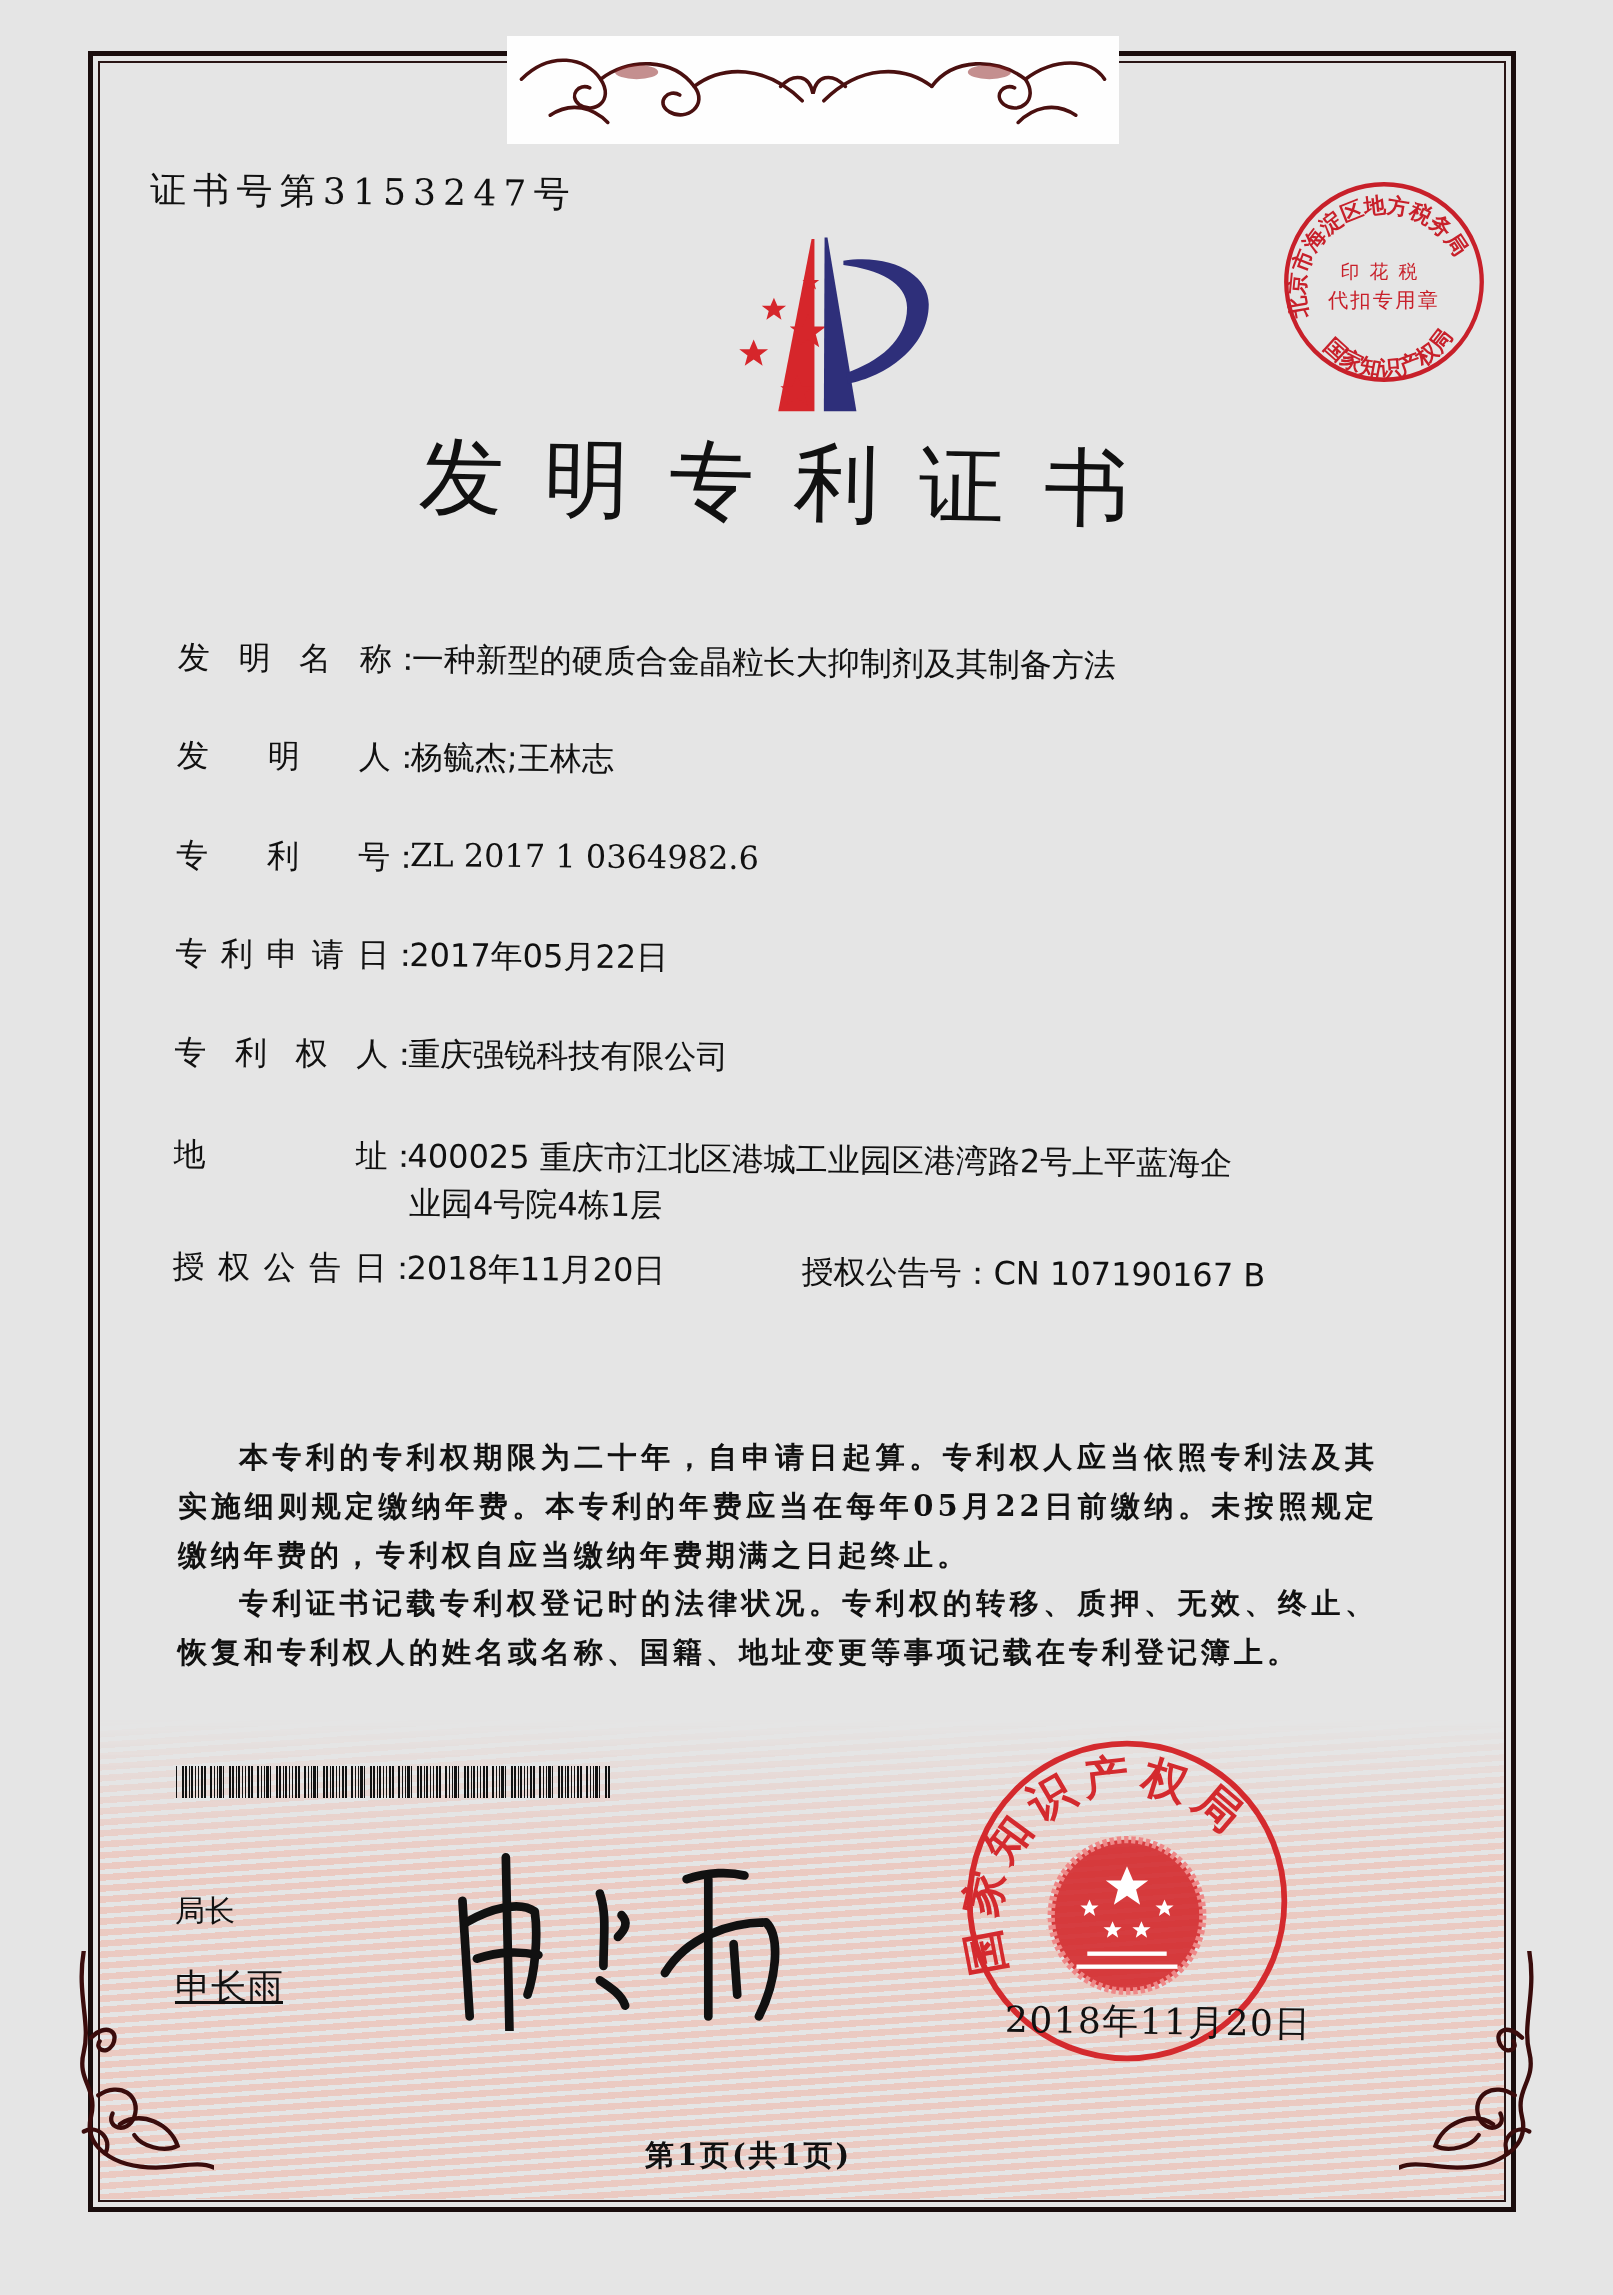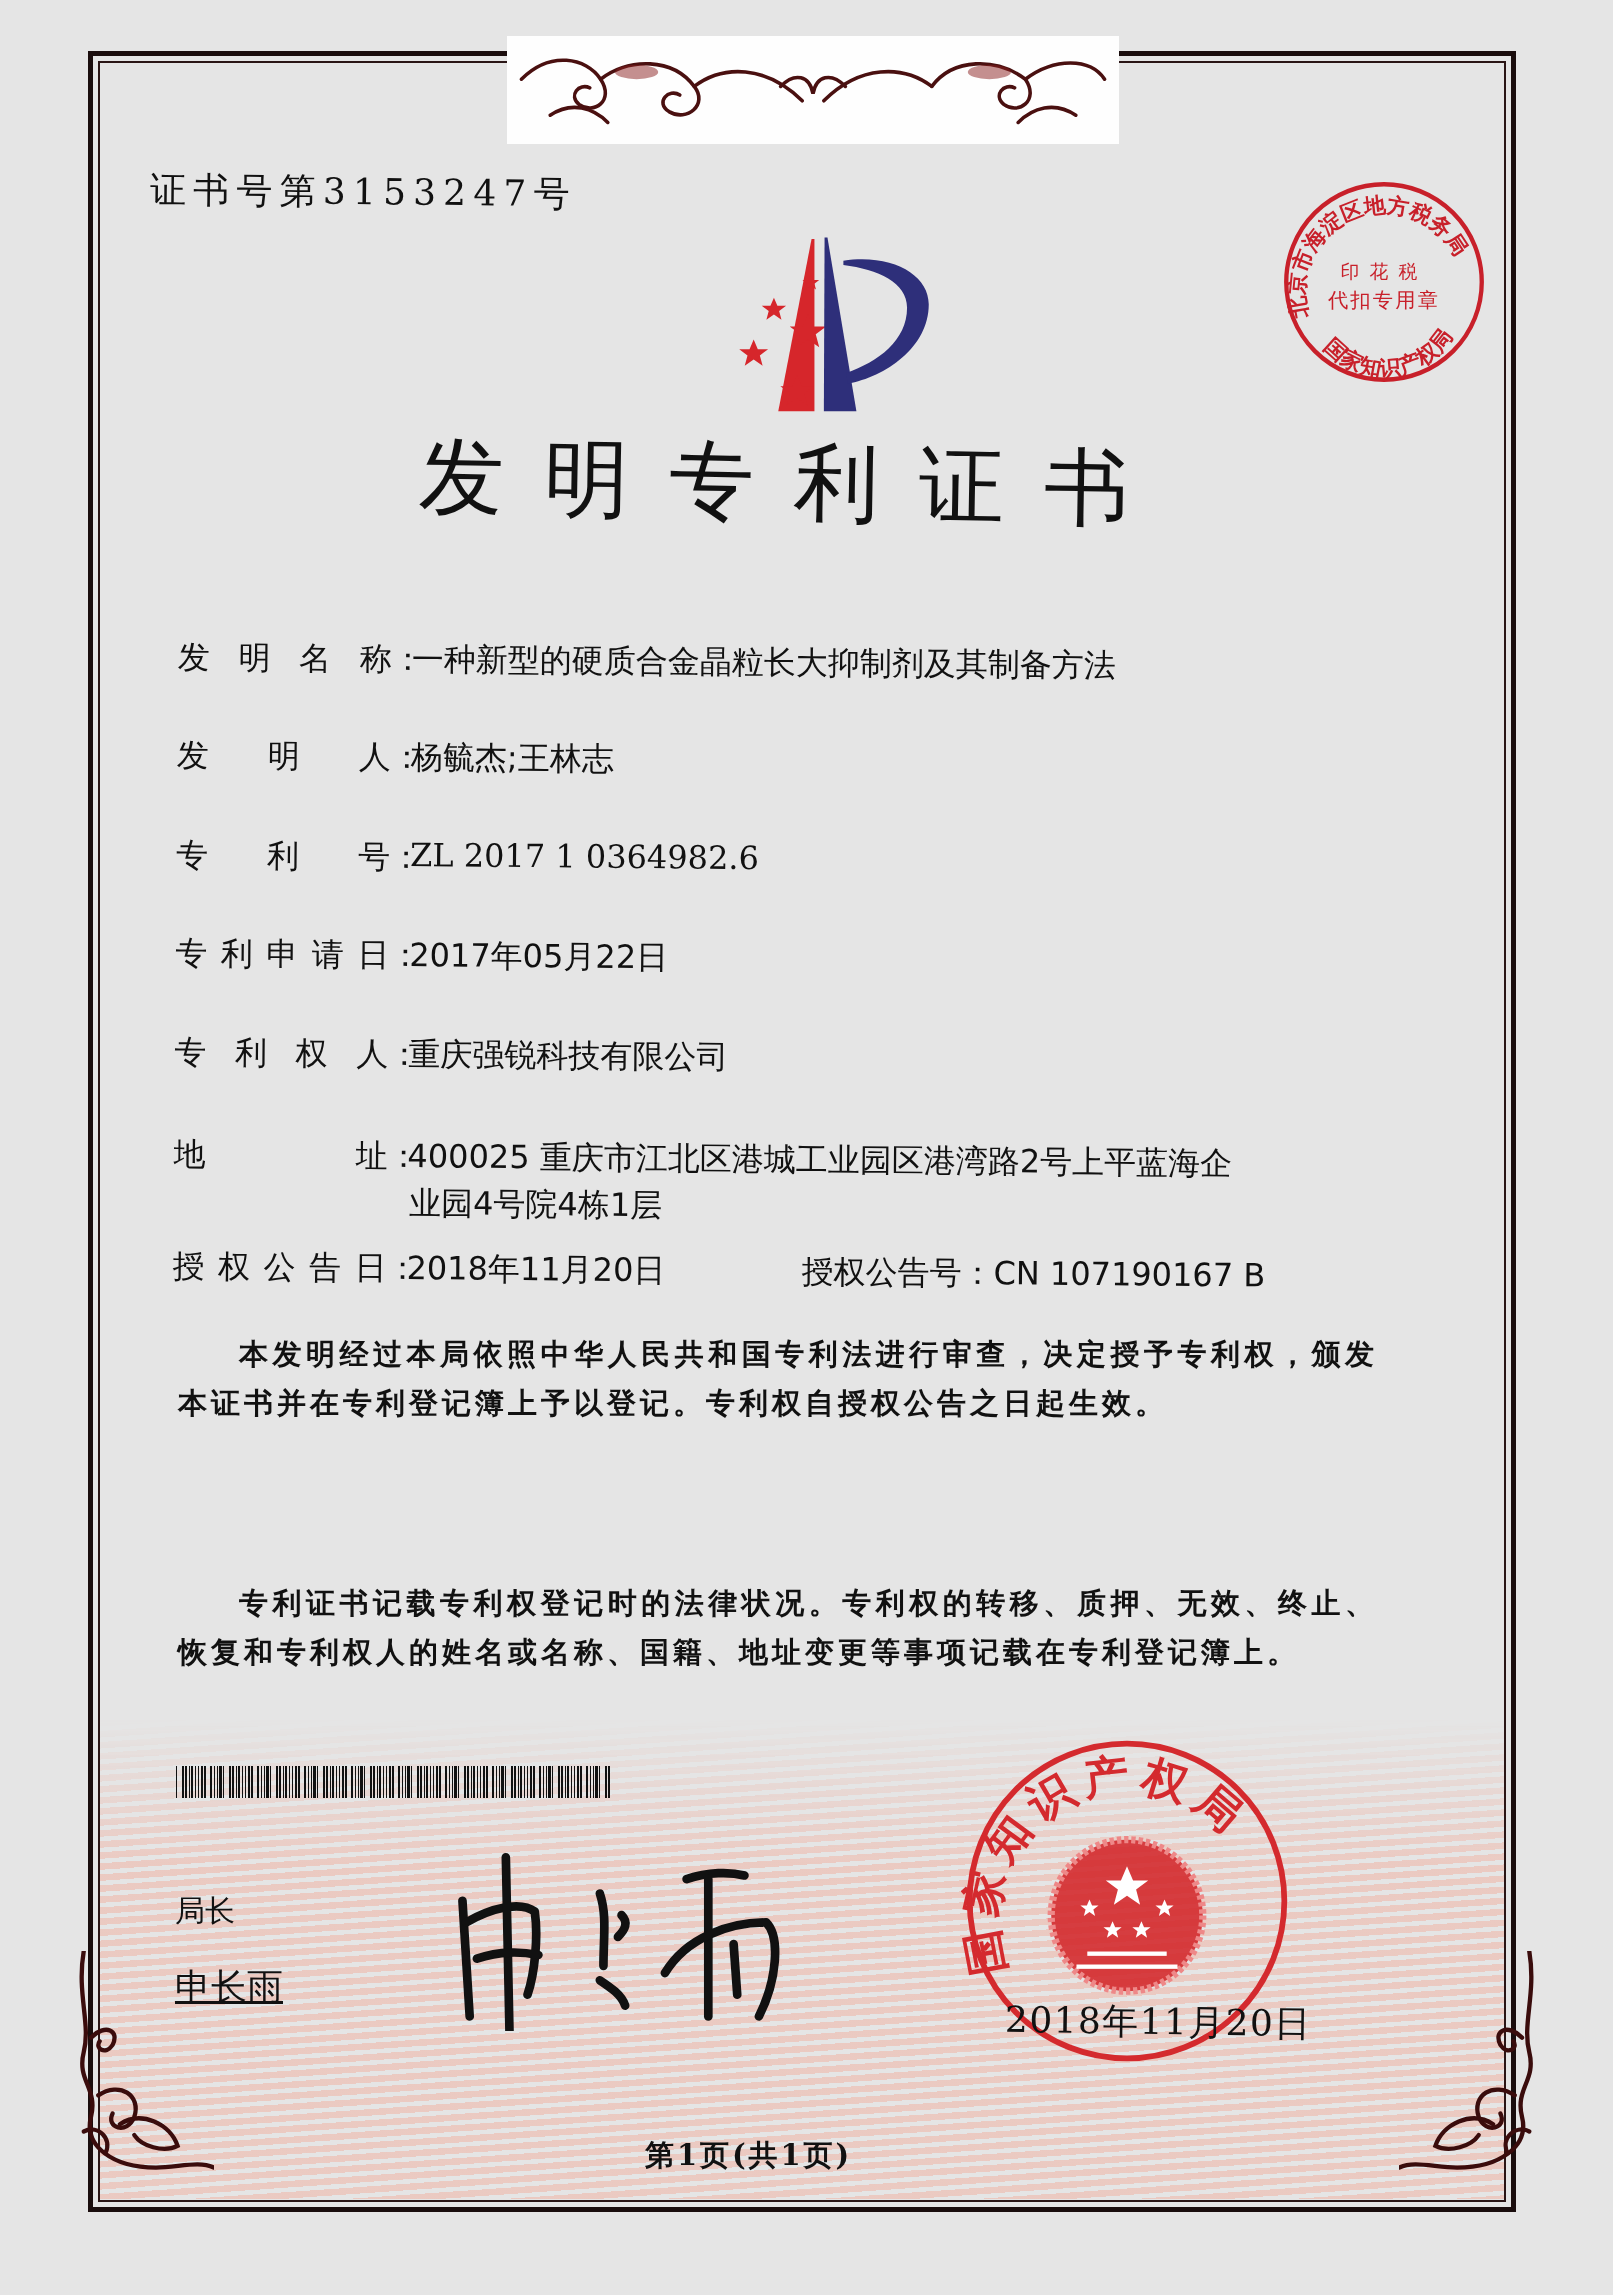--- a/index.html
+++ b/index.html
@@ -318,21 +318,21 @@
     <div class="field" style="top:609px;">
       <span class="label">授权公告日</span>
       <span class="colon">：</span>
       <span class="value">2018年11月20日</span>
     </div>
     <div class="pubno" style="top:609px;">
       <span>授权公告号</span><span>：</span><span>CN 107190167 B</span>
     </div>
   </div>
 
-  <div class="para" style="top:1330px;">本发明经过本局依照中华人民共和国专利法进行审查，决定授予专利权，颁发本证书并在专利登记簿上予以登记。专利权自授权公告之日起生效。</div>
+  <div class="para" style="top:1433px;">本专利的专利权期限为二十年，自申请日起算。专利权人应当依照专利法及其实施细则规定缴纳年费。本专利的年费应当在每年05月22日前缴纳。未按照规定缴纳年费的，专利权自应当缴纳年费期满之日起终止。</div>
   <div class="para" style="top:1579px;">专利证书记载专利权登记时的法律状况。专利权的转移、质押、无效、终止、恢复和专利权人的姓名或名称、国籍、地址变更等事项记载在专利登记簿上。</div>
 
   <div class="barcode"></div>
 
   <div class="director-title">局长</div>
   <div class="director-name">申长雨</div>
 
   <svg class="signature" viewBox="0 0 520 250">
     <g fill="none" stroke="#111" stroke-width="12" stroke-linecap="round" stroke-linejoin="round">
       <path d="M20 70 L30 230"></path>

